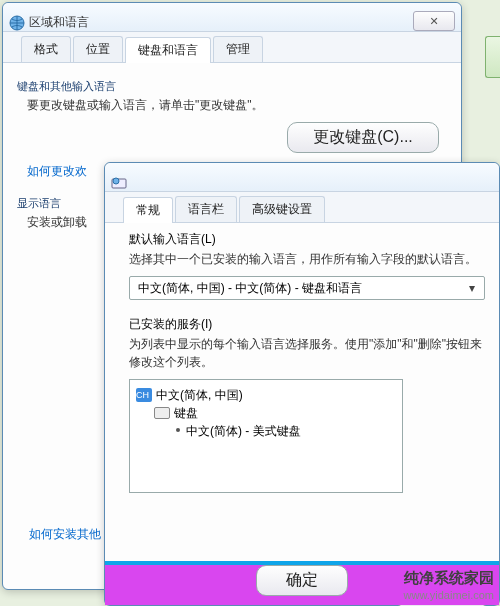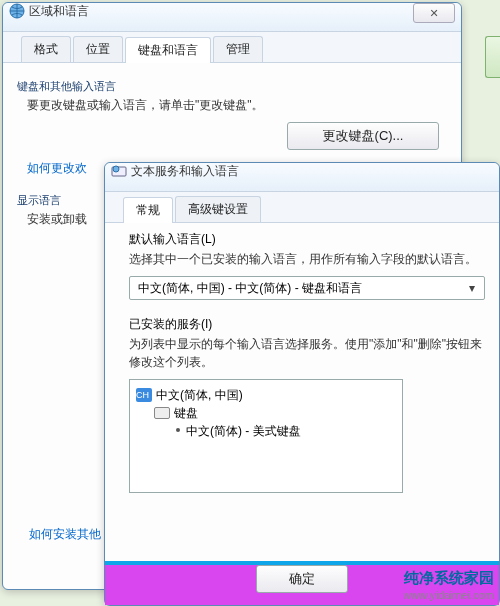--- a/index.html
+++ b/index.html
@@ -1,42 +1,42 @@
 <!DOCTYPE html>
 <html><head>
 <meta charset="utf-8">
 <style>
 html,body{margin:0;padding:0;width:500px;height:606px;font-family:"Microsoft YaHei","Segoe UI",Tahoma,sans-serif;font-size:12px;background:#e8f0e0;overflow:hidden}
 .window{position:absolute;border:1px solid #5b8bb4;border-radius:6px;background:#fdfdfd;box-shadow:0 2px 8px rgba(0,0,0,.2)}
-.titlebar{height:28px;background:linear-gradient(#f7fbff,#e6f0fa);border-bottom:1px solid #c8d4e2;border-radius:6px 6px 0 0;display:flex;align-items:flex-start;padding:0 6px}
+.titlebar{height:28px;background:linear-gradient(#f7fbff,#e6f0fa);border-bottom:1px solid #c8d4e2;border-radius:6px 6px 0 0;display:flex;align-items:flex-end;padding:0 6px}
 .titlebar .ico{width:16px;height:16px;margin-right:4px}
 .titlebar .ttl{flex:1;color:#333}
 .closebtn{width:40px;height:18px;border:1px solid #aab;border-radius:3px;background:linear-gradient(#fdfdfd,#e8e8ef);display:flex;align-items:center;justify-content:center;font-size:11px;color:#555}
 .tabs{display:flex;padding:4px 6px 0 18px;border-bottom:1px solid #c8d4e2;background:#f3f6fa}
 .tab{padding:4px 12px;border:1px solid #c8d4e2;border-bottom:none;background:#eef2f7;margin-right:2px;border-radius:3px 3px 0 0;color:#222}
 .tab.active{background:#fff;position:relative;top:1px}
 .body{padding:10px 14px}
 .section-label{color:#1a3e6e;font-size:11px;margin:6px 0 2px 0}
 .desc{color:#333;margin:2px 0 8px 0;line-height:1.5}
-.btn{display:inline-block;min-width:90px;padding:4px 10px;border:1px solid #9aa;border-radius:3px;background:linear-gradient(#fefefe,#e9e9ef);text-align:center;color:#222;font-size:13px}
+.btn{display:inline-block;min-width:90px;padding:4px 10px;border:1px solid #9aa;border-radius:10px;background:linear-gradient(#fefefe,#e9e9ef);text-align:center;color:#222;font-size:16px}
 .link{color:#0066cc;text-decoration:none}
 .dropdown{border:1px solid #9aa;border-radius:2px;background:#fff;height:22px;display:flex;align-items:center;padding:0 4px 0 8px;justify-content:space-between}
 .dd-arrow{width:16px;text-align:center;color:#444}
 .tree{border:1px solid #9aa;background:#fff;height:100px;padding:6px;overflow:hidden}
 .tree-row{display:flex;align-items:center;height:18px}
 .tree-ind{display:inline-block}
 .chbadge{display:inline-block;width:16px;height:14px;background:#3a8be0;color:#fff;font-size:9px;line-height:14px;text-align:left;border-radius:2px;margin-right:4px}
 .kbico{display:inline-block;width:14px;height:10px;border:1px solid #888;border-radius:2px;background:#eee;margin-right:4px}
 .dot{display:inline-block;width:4px;height:4px;border-radius:50%;background:#555;margin:0 6px 2px 0;vertical-align:middle}
 .sel{background:#2f6fb3;color:#fff;padding:0 2px}
 .sidebtns{position:absolute;right:10px;top:416px;display:flex;flex-direction:column;gap:5px}
 .sidebtns .btn{min-width:80px;padding:3px 6px}
 .footer{position:absolute;left:0;right:0;bottom:0;height:40px;border-top:4px solid #0ea5e9;background:#d946ef;display:flex;align-items:flex-start;justify-content:center;gap:8px}
 .watermark{position:absolute;right:6px;bottom:4px;text-align:right;line-height:1.3}
-.watermark .l1{color:#0369a1;font-size:15px;font-weight:bold}
+.watermark .l1{color:#404040;font-size:15px;font-weight:bold}
 .watermark .l2{color:#888;font-size:11px}
 .greenbtn{position:absolute;right:0;top:36px;width:14px;height:40px;border:1px solid #7fb26f;border-right:none;border-radius:3px 0 0 3px;background:linear-gradient(#eaf6e2,#cfe8c2)}
 </style>
 </head>
 <body>
 
 <div class="window" style="left:2px;top:2px;width:458px;height:586px">
   <div class="titlebar">
     <span class="ico">
       <svg viewBox="0 0 16 16">
@@ -71,24 +71,24 @@
 <div class="greenbtn"></div>
 
 <div class="window" style="left:104px;top:162px;width:394px;height:442px">
   <div class="titlebar">
     <span class="ico">
       <svg viewBox="0 0 16 16">
           <rect x="1" y="4" width="14" height="9" rx="1" fill="#eef" stroke="#668"></rect>
           <circle cx="5" cy="6" r="3" fill="#6fb2e8" stroke="#2a6fa8"></circle>
         </svg>
     </span>
-    <span class="ttl">文本服务和输入语言</span>
   </div>
   <div class="tabs">
     <div class="tab active">常规</div>
+    <div class="tab">语言栏</div>
     <div class="tab">高级键设置</div>
   </div>
   <div class="body" style="padding:8px 14px">
     <div style="padding-left:10px">
       <div>默认输入语言(L)</div>
       <div class="desc">选择其中一个已安装的输入语言，用作所有输入字段的默认语言。</div>
       <div class="dropdown">
         <span>中文(简体, 中国) - 中文(简体) - 键盘和语言</span>
         <span class="dd-arrow">▾</span>
       </div>

